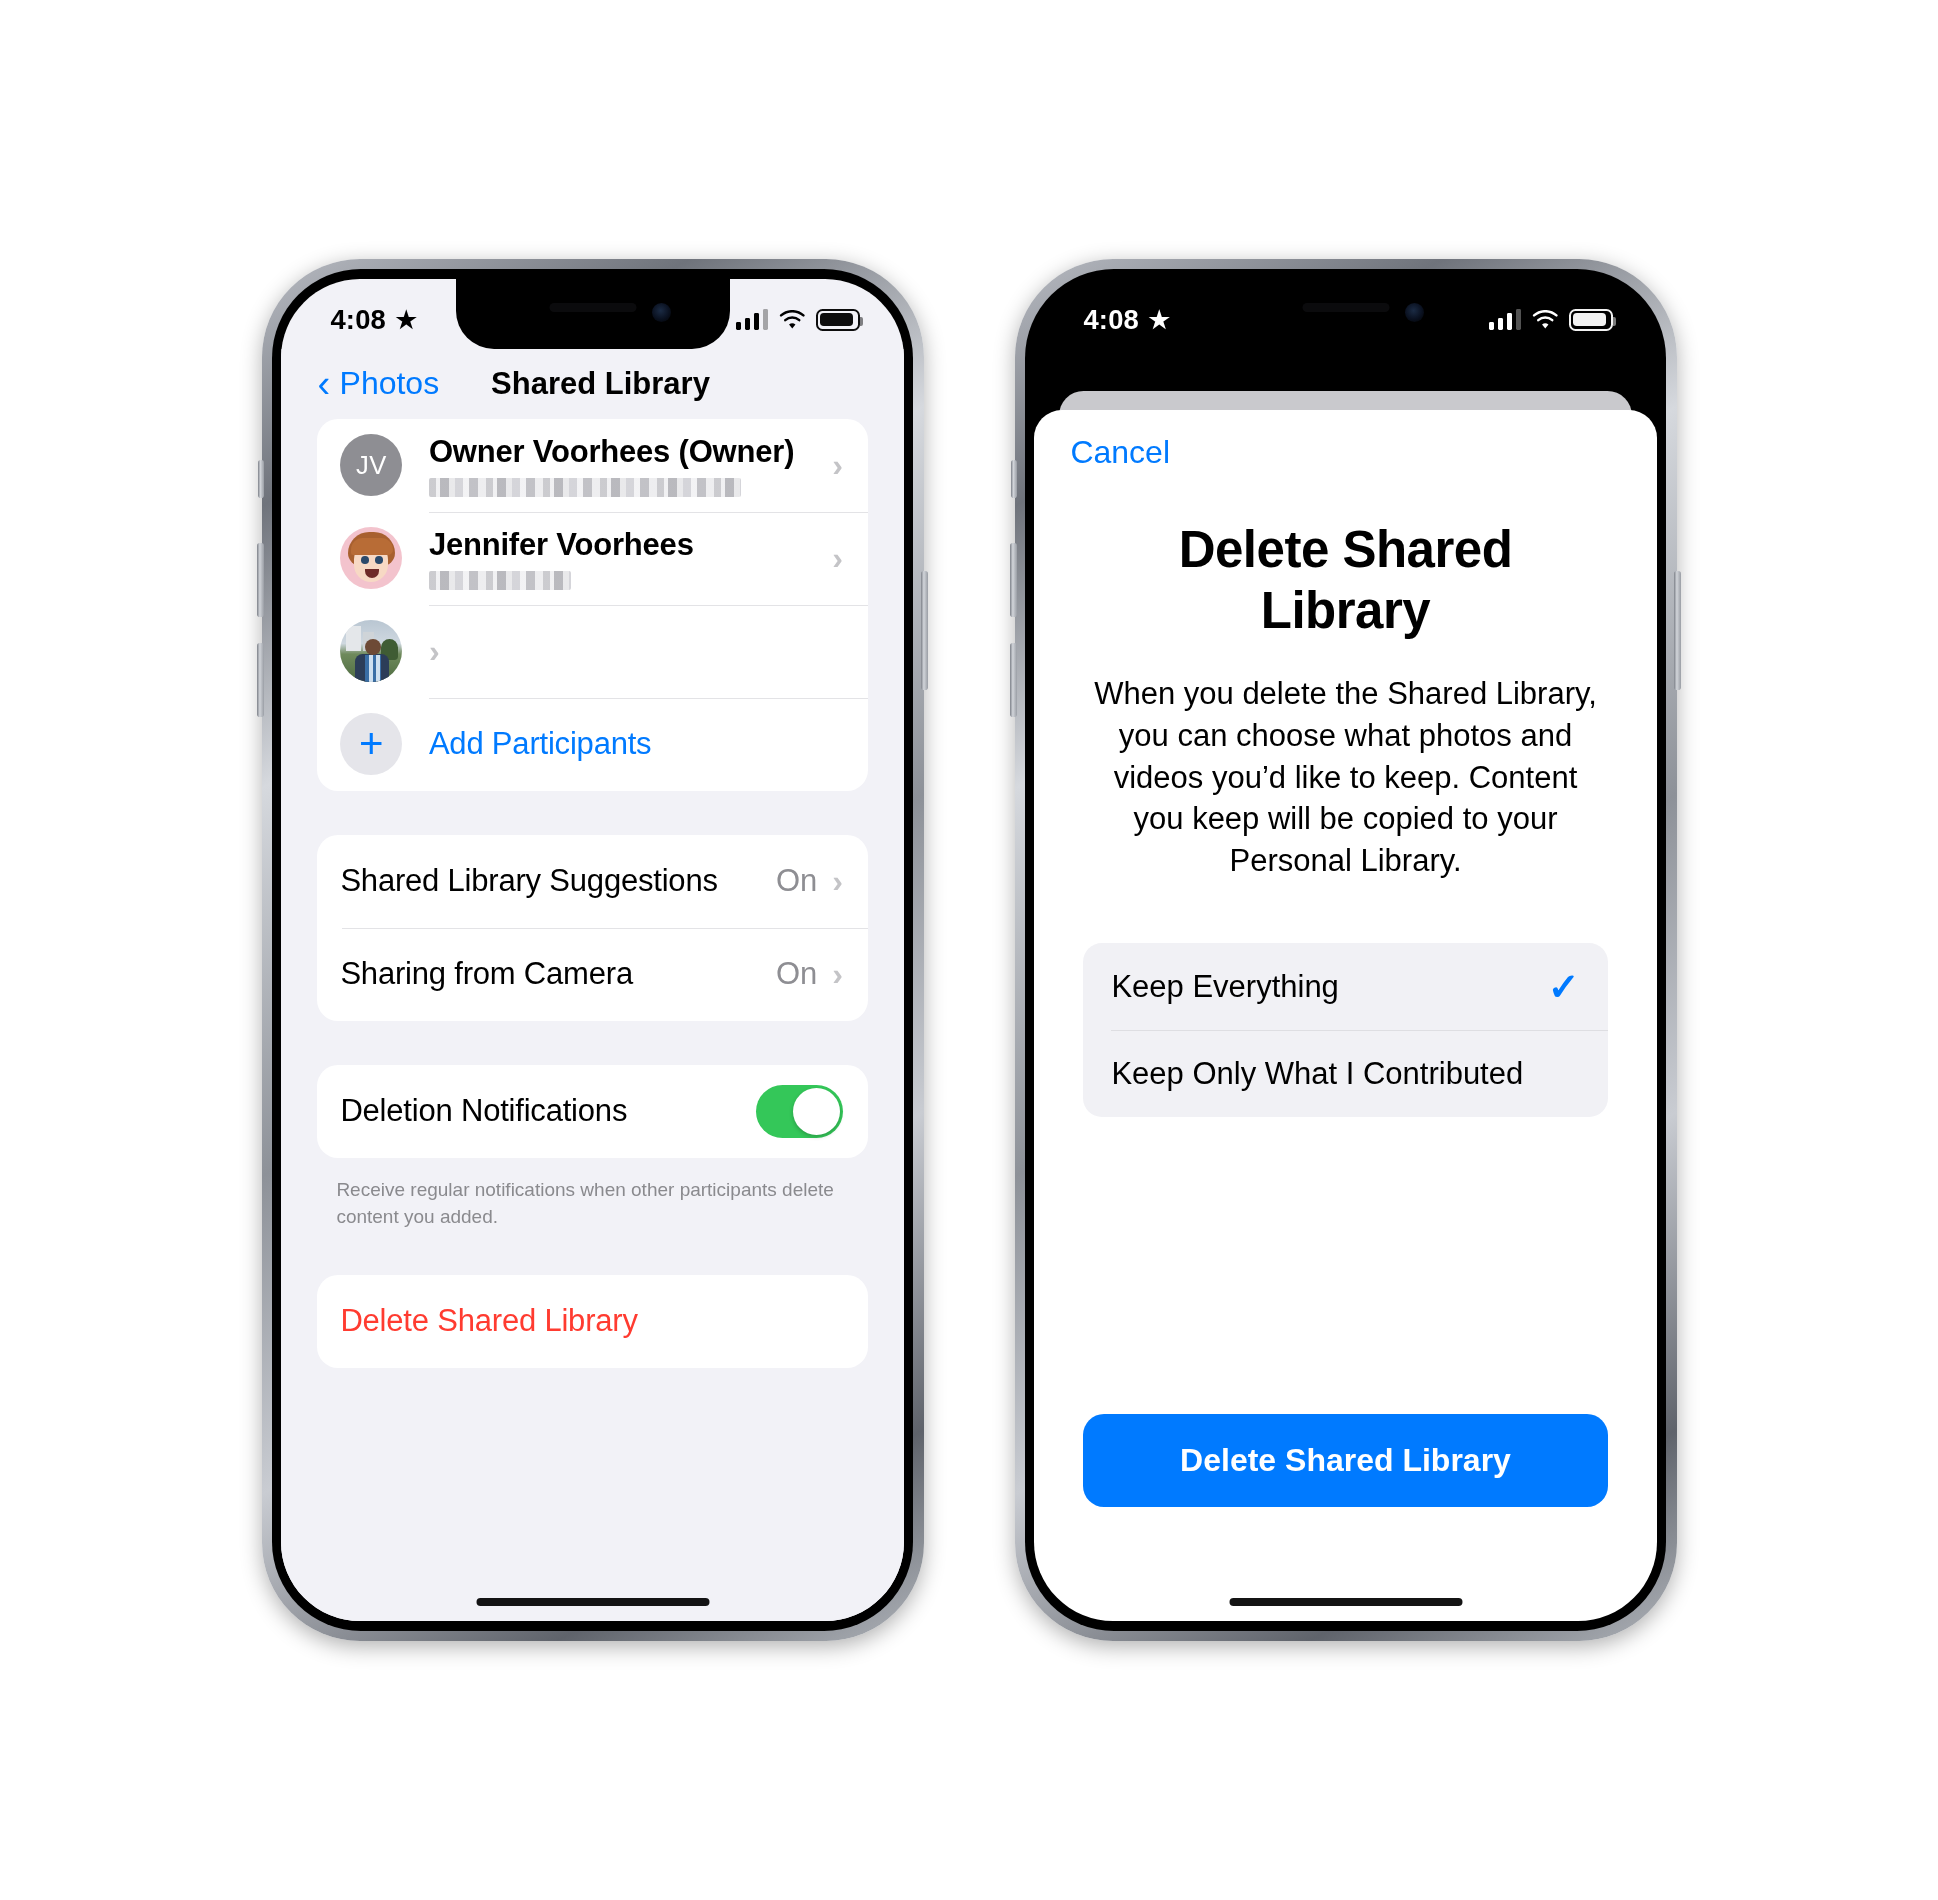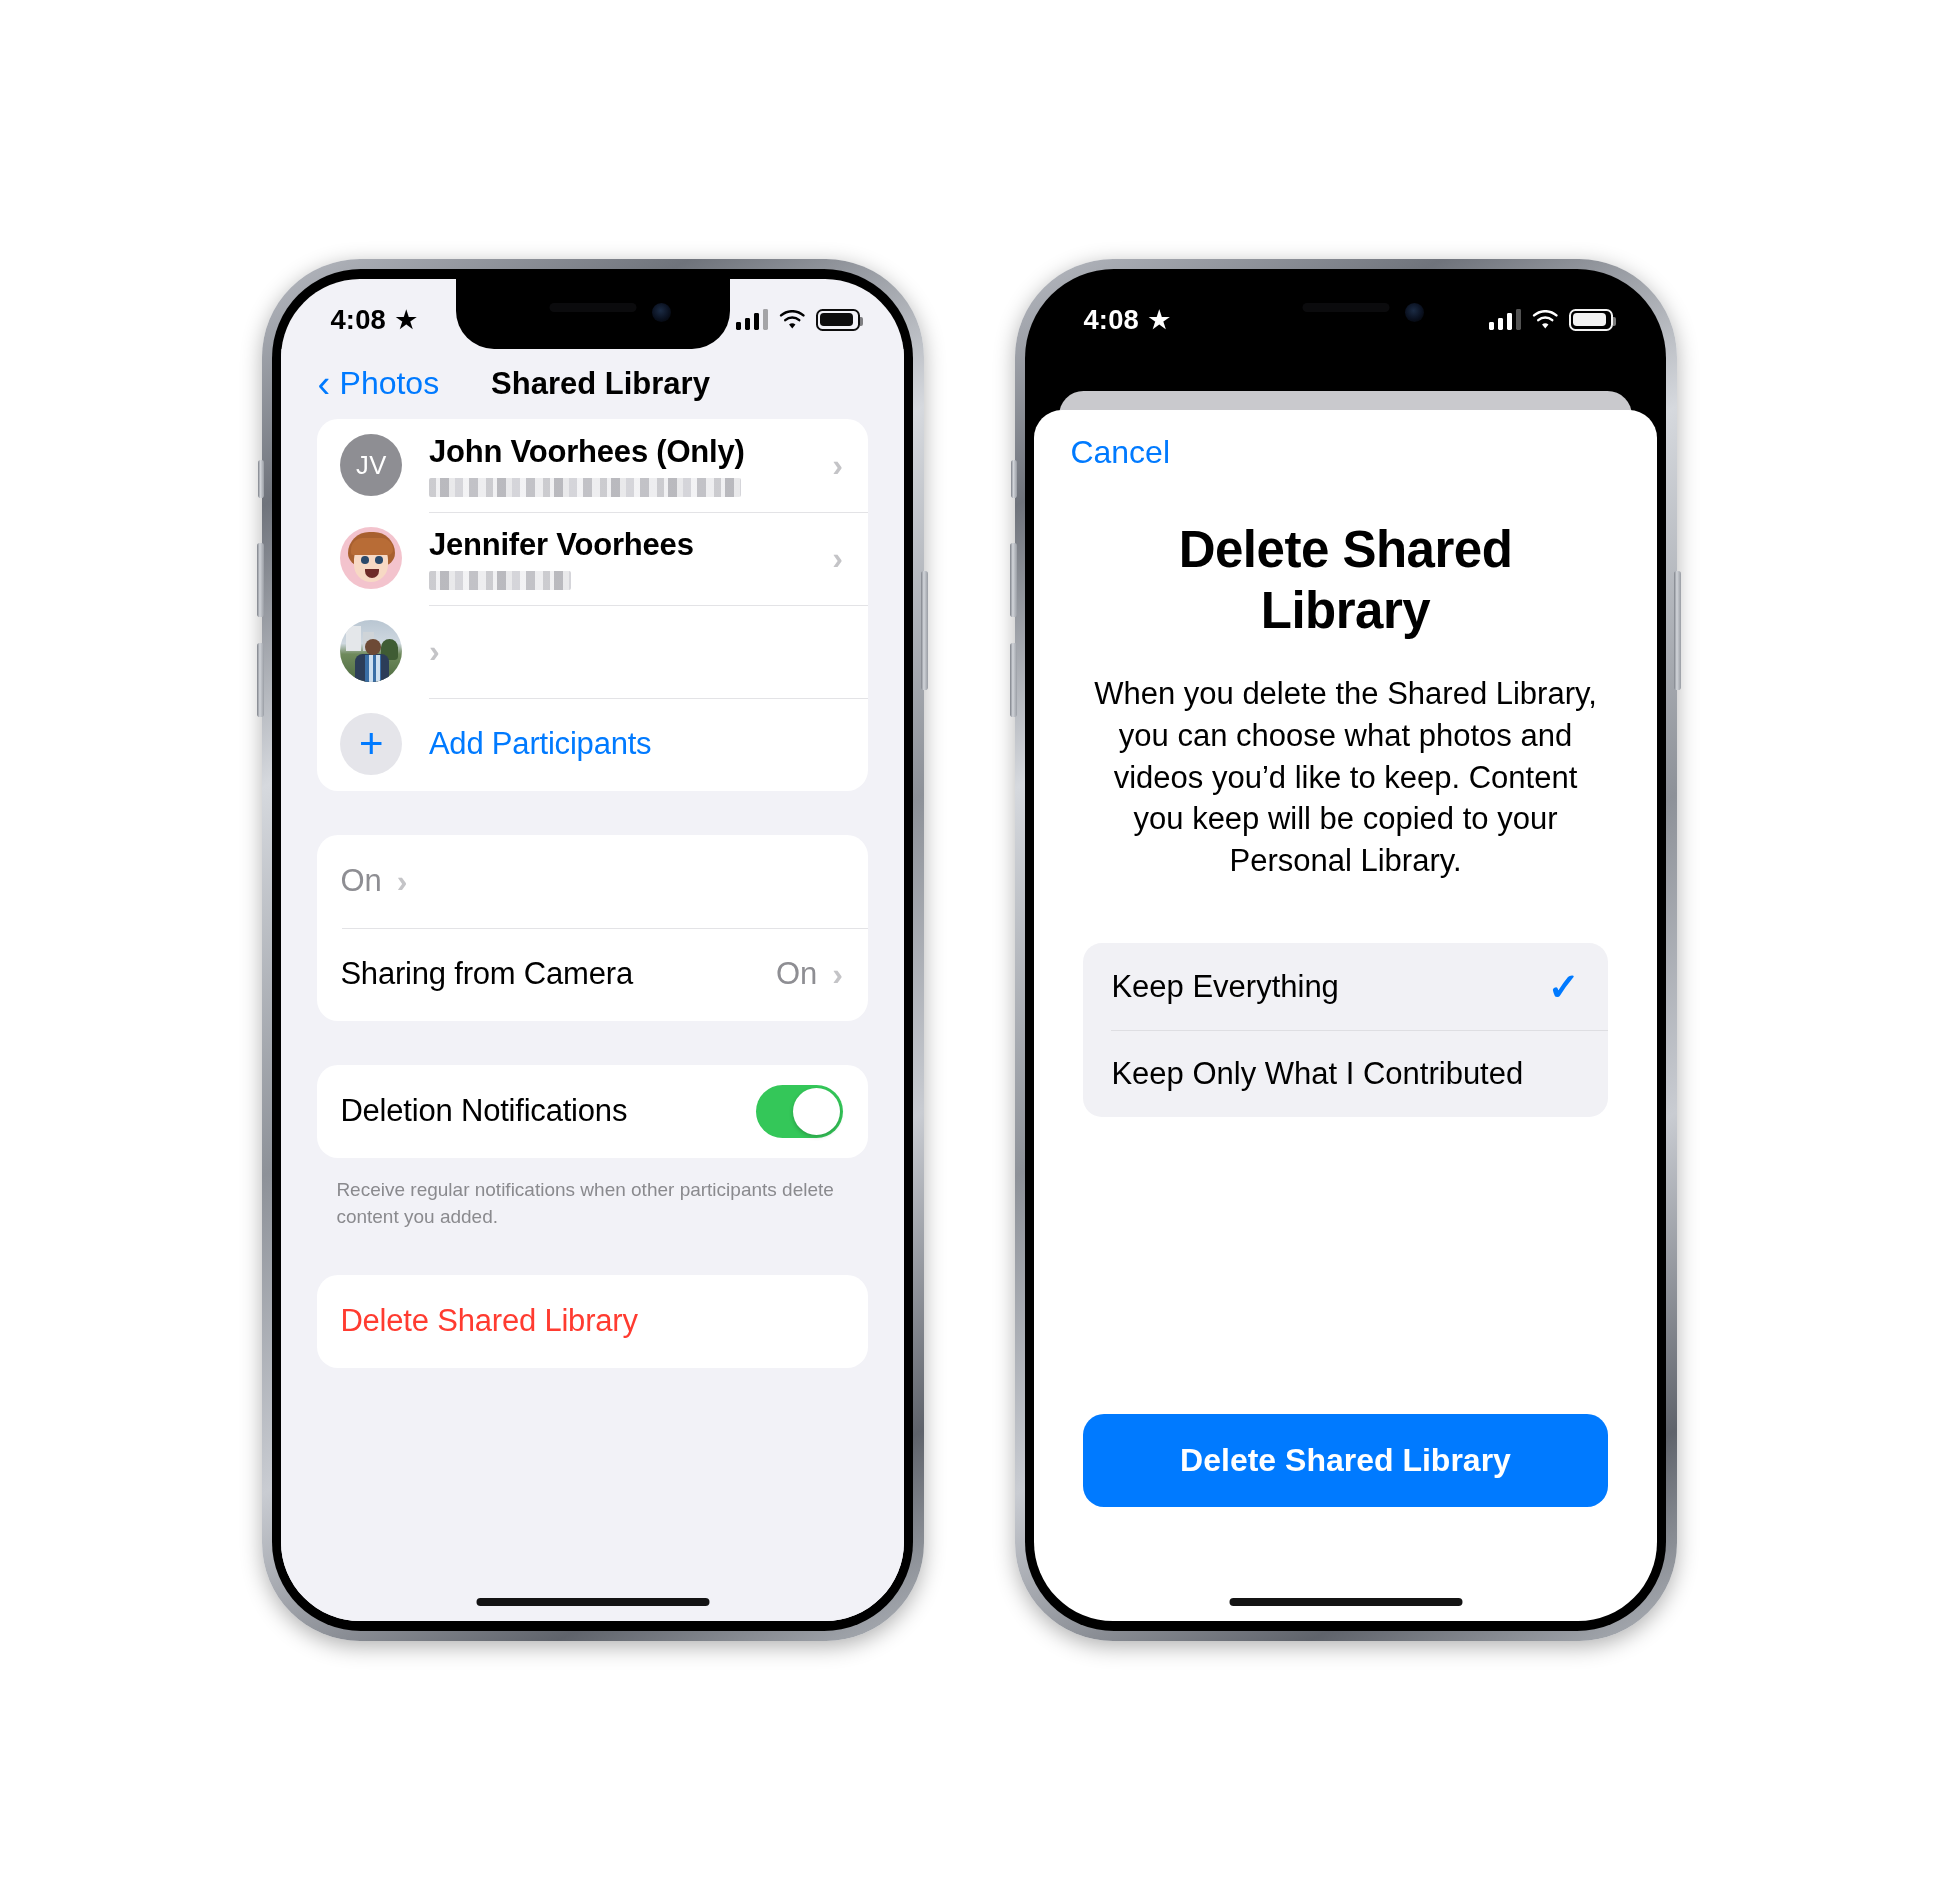--- a/index.html
+++ b/index.html
@@ -277,21 +277,21 @@
         <div class="content">
 
 
           <div class="card">
 
             <div class="row">
               <div class="avatar">
                 <span>JV</span>
               </div>
               <div class="row-text">
-                <div class="row-title">John Voorhees (Only)</div>
+                <div class="row-title">Owner Voorhees (Owner)</div>
                 <div class="redact w1"></div>
               </div>
               <span class="chev-r">›</span>
             </div>
 
             <div class="row">
               <div class="avatar av-memoji">
                 <span class="hair"></span>
                   <span class="face"></span>
                   <span class="fringe"></span>
@@ -323,20 +323,23 @@
               <div class="row-text">
                 <div class="row-title link">Add Participants</div>
               </div>
             </div>
           </div>
 
           <div class="gap"></div>
 
           <div class="card">
             <div class="row plain">
+              <div class="row-text">
+                <div class="row-title regular">Shared Library Suggestions</div>
+              </div>
               <span class="row-value">On</span>
               <span class="chev-r">›</span>
             </div>
             <div class="row plain">
               <div class="row-text">
                 <div class="row-title regular">Sharing from Camera</div>
               </div>
               <span class="row-value">On</span>
               <span class="chev-r">›</span>
             </div>

